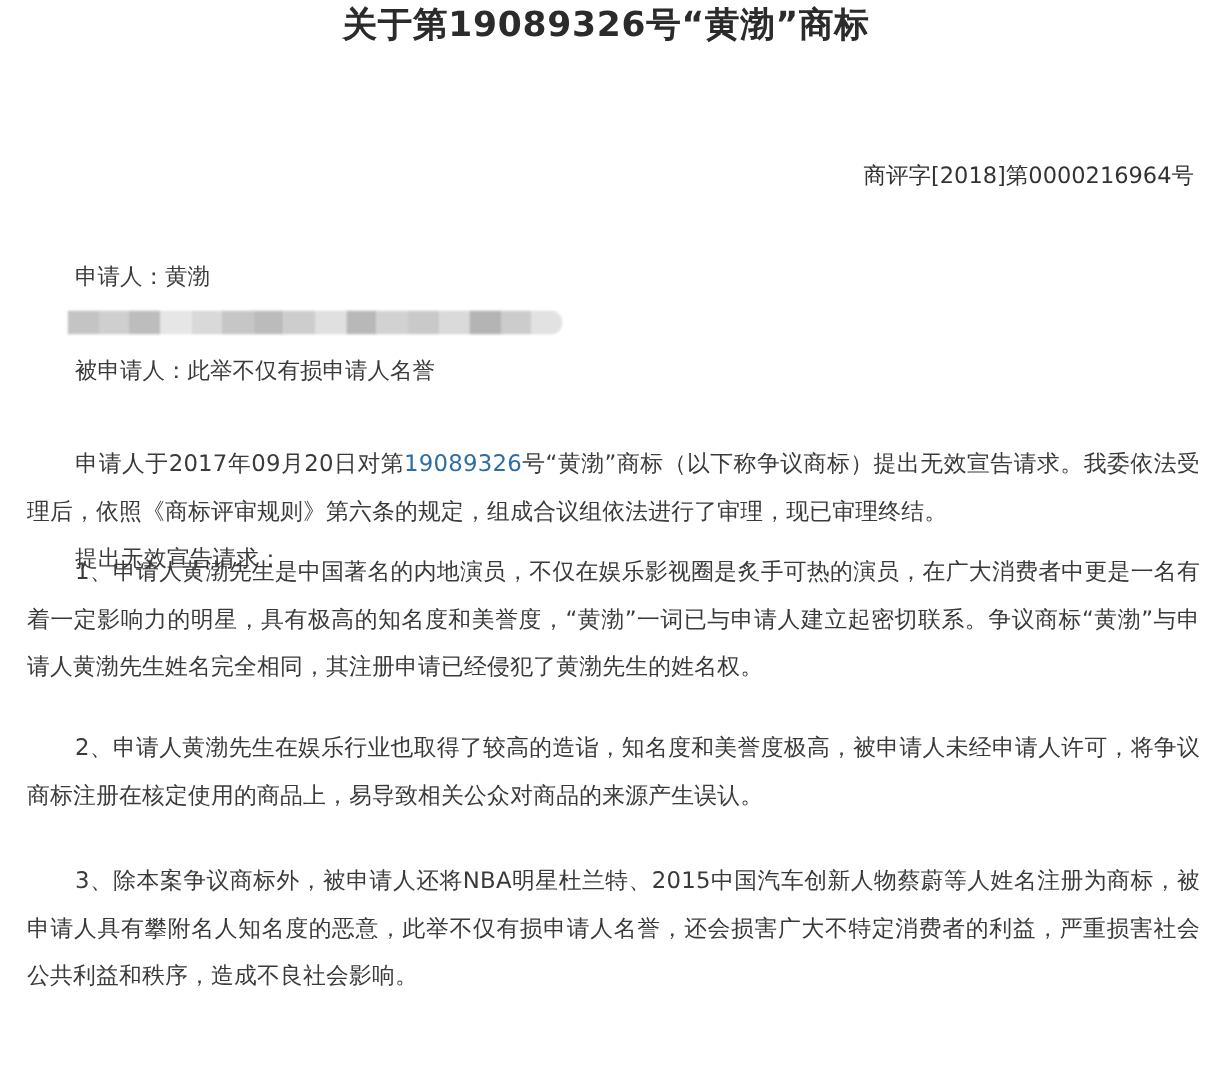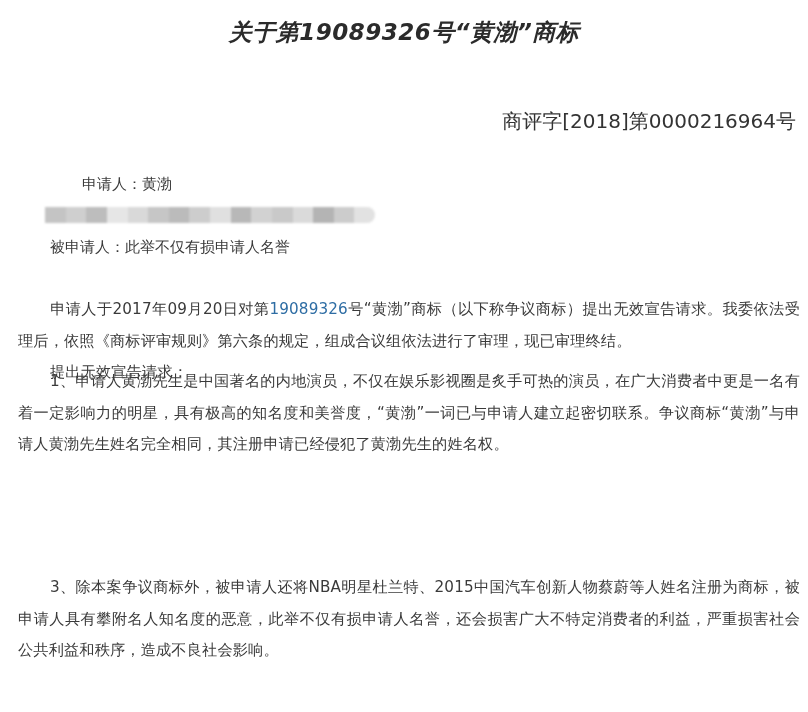--- a/index.html
+++ b/index.html
@@ -25,36 +25,36 @@
     .title {
       position: absolute;
       left: 0;
       width: 808px;
       text-align: center;
       font-weight: bold;
       font-size: 23px;
       color: #2b2b2b;
       letter-spacing: 0.5px;
     }
-    .title.line1 { top: 17px; font-style: italic; }
+    .title.line1 { top: 1px; }
     .title.line2 { top: 67px; }
     .ref {
       position: absolute;
       right: 12px;
       top: 108px;
-      font-size: 20px;
+      font-size: 15px;
       color: #333333;
     }
     .party {
       position: absolute;
       left: 50px;
       font-size: 15px;
       color: #3a3a3a;
     }
-    .party.applicant { top: 175px; margin-left: 32px; }
+    .party.applicant { top: 175px; }
     .party.respondent { top: 238px; }
     .redacted {
       position: absolute;
       left: 45px;
       top: 207px;
       width: 330px;
       height: 16px;
       border-radius: 0 8px 8px 0;
       display: flex;
       overflow: hidden;
@@ -110,17 +110,18 @@
     </div>
 
   <div class="party respondent">被申请人：此举不仅有损申请人名誉</div>
 
   <div class="para" style="top:294px;"><span class="ind"></span><span>申请人于2017年09月20日对第</span><span class="link">19089326</span><span>号“黄渤”商标（以下称争议商标）提出无效宣告请求。我委依法受理后，依照《商标评审规则》第六条的规定，组成合议组依法进行了审理，现已审理终结。</span></div>
 
   <div class="para" style="top:357px;"><span class="ind"></span><span>提出无效宣告请求：</span></div>
 
   <div class="para" style="top:366px;"><span class="ind"></span><span>1、申请人黄渤先生是中国著名的内地演员，不仅在娱乐影视圈是炙手可热的演员，在广大消费者中更是一名有着一定影响力的明星，具有极高的知名度和美誉度，“黄渤”一词已与申请人建立起密切联系。争议商标“黄渤”与申请人黄渤先生姓名完全相同，其注册申请已经侵犯了黄渤先生的姓名权。</span></div>
 
+  <div class="para" style="top:483px;"><span class="ind"></span><span>2、申请人黄渤先生在娱乐行业也取得了较高的造诣，知名度和美誉度极高，被申请人未经申请人许可，将争议商标注册在核定使用的商品上，易导致相关公众对商品的来源产生误认。</span></div>
 
   <div class="para" style="top:572px;"><span class="ind"></span><span>3、除本案争议商标外，被申请人还将NBA明星杜兰特、2015中国汽车创新人物蔡蔚等人姓名注册为商标，被申请人具有攀附名人知名度的恶意，此举不仅有损申请人名誉，还会损害广大不特定消费者的利益，严重损害社会公共利益和秩序，造成不良社会影响。</span></div>
 
 
 </div>
 
 </body></html>

